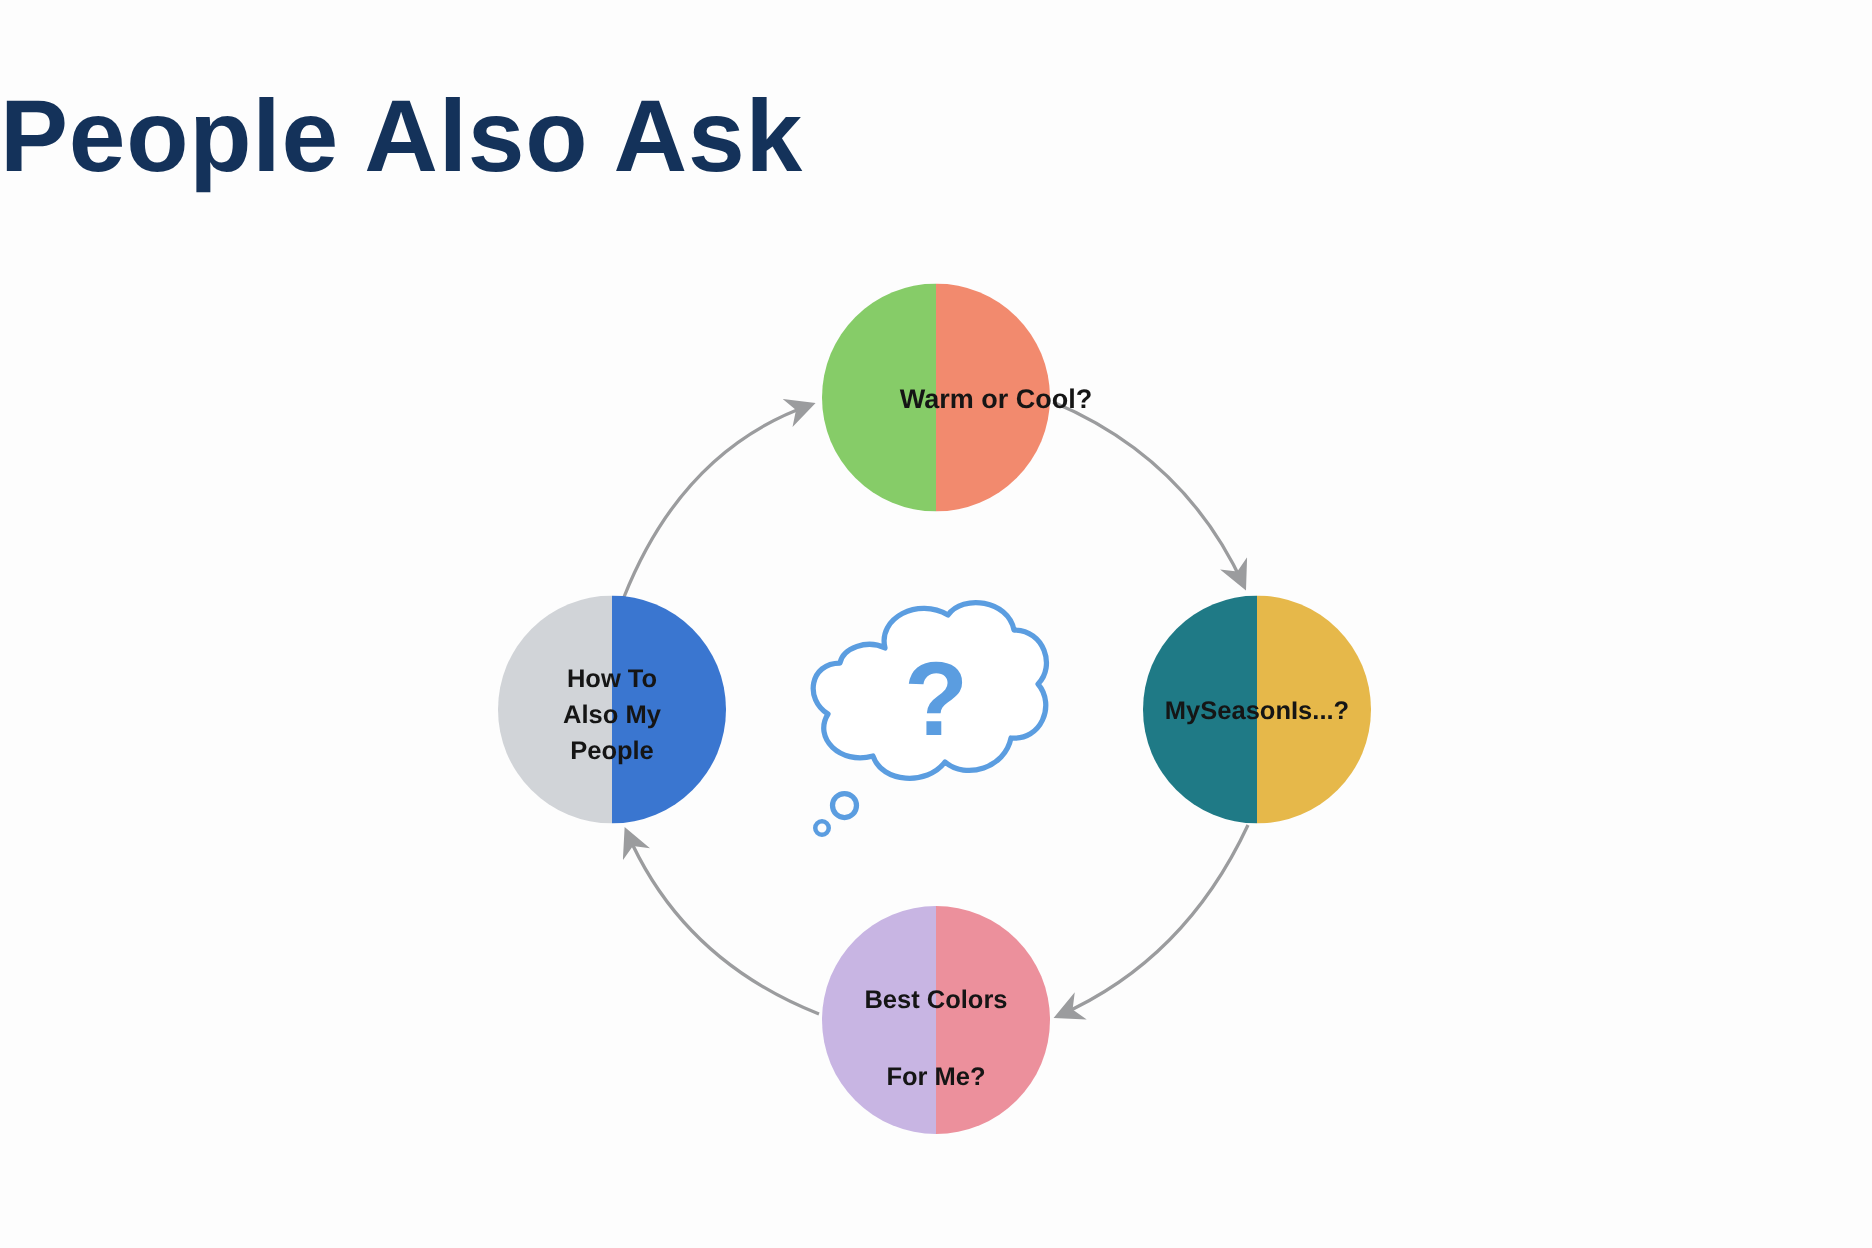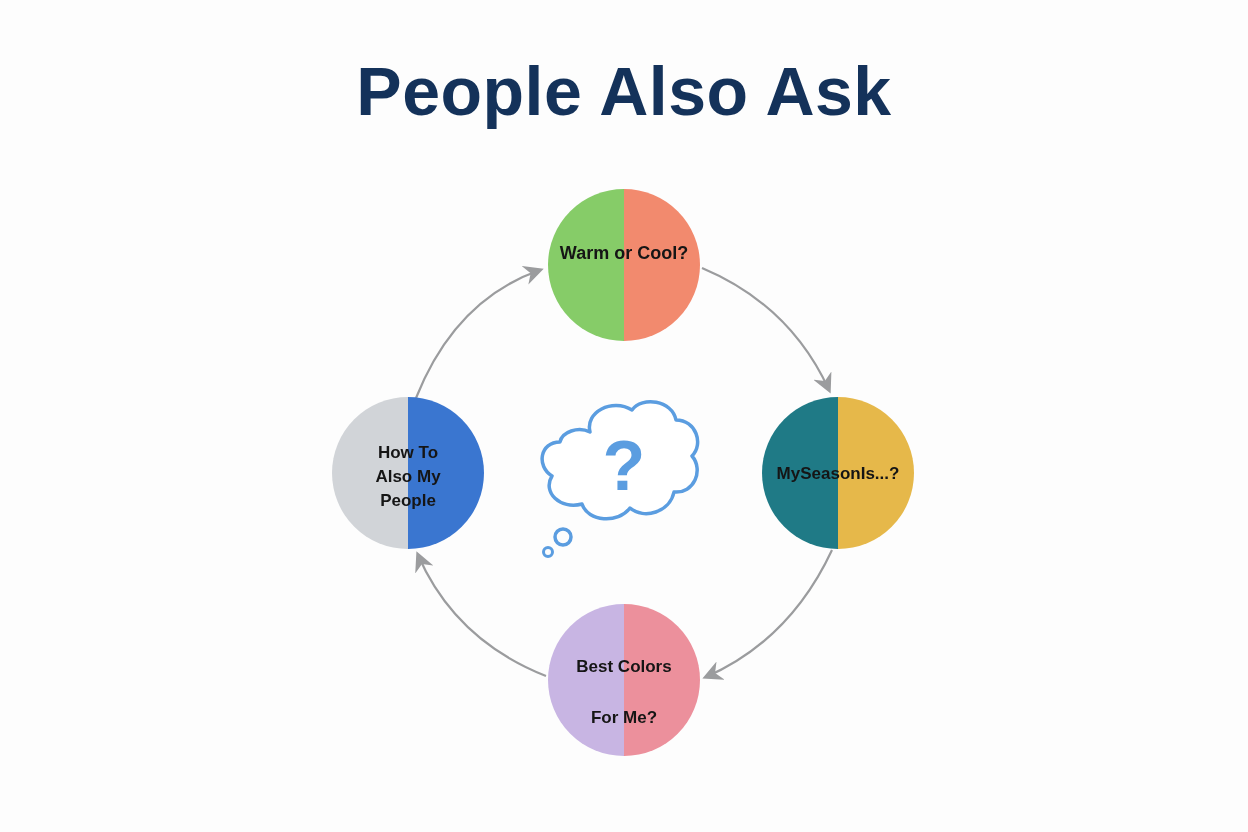--- a/index.html
+++ b/index.html
@@ -4,21 +4,21 @@
   <style>
     html, body { margin:0; padding:0; }
     body {
       width:1248px; height:832px; overflow:hidden;
       background:#fdfdfd;
       font-family:"Liberation Sans", sans-serif;
       position:relative;
     }
     .title {
       position:absolute; left:0; top:52px; width:1248px;
-      text-align:center; font-size:68px; font-weight:bold;
+      text-align:left; font-size:68px; font-weight:bold;
       letter-spacing:0.5px;
     }
     svg.diagram { position:absolute; left:0; top:0; }
     .node-label {
       position:absolute; width:150px; text-align:center;
       font-size:17px; font-weight:bold; color:#151515;
       line-height:24px;
       display:flex; align-items:center; justify-content:center;
     }
     .node-label span { display:block; }
@@ -82,21 +82,21 @@
              C618,524 588,522 582,504
              C560,510 542,492 552,476
              C536,466 540,442 560,442
              C562,432 578,426 590,432 Z" fill="#ffffff" stroke="#5b9de0" stroke-width="3.5" stroke-linejoin="round"></path>
     <circle cx="563" cy="537" r="8" fill="none" stroke="#5b9de0" stroke-width="3.5"></circle>
     <circle cx="548" cy="552" r="4.5" fill="none" stroke="#5b9de0" stroke-width="3"></circle>
     <text x="624" y="490" text-anchor="middle" font-family="Liberation Sans, sans-serif" font-weight="bold" font-size="70" fill="#5b9de0">?</text>
   </g>
 </svg>
 
-<div class="node-label" style="left:549px; top:240px; height:26px; font-size:18px;">
+<div class="node-label" style="left:549px; top:253px; height:26px; font-size:18px;padding-left:40px;">
   <span>Warm or Cool?</span>
 </div>
 <div class="node-label" style="left:763px; top:437px; height:74px; flex-direction:row;">
   <span>My</span>
   <span>Season</span>
   <span>Is...?</span>
 </div>
 <div class="node-label" style="left:549px; top:667px; height:50px; flex-direction:column;gap:27px;">
   <span>Best Colors</span>
   <span>For Me?</span>

